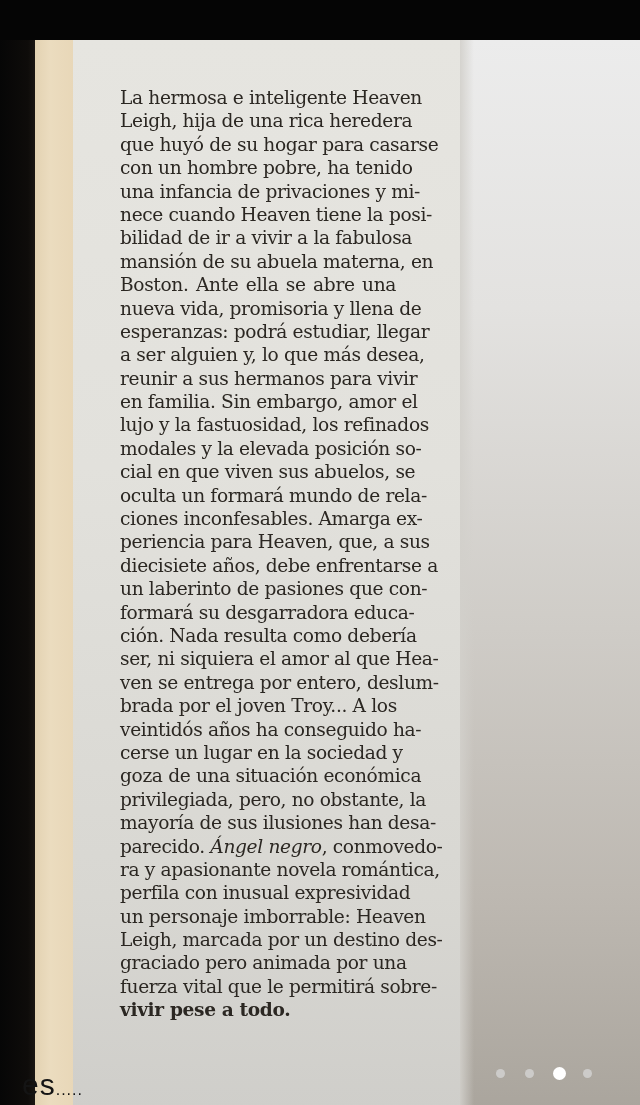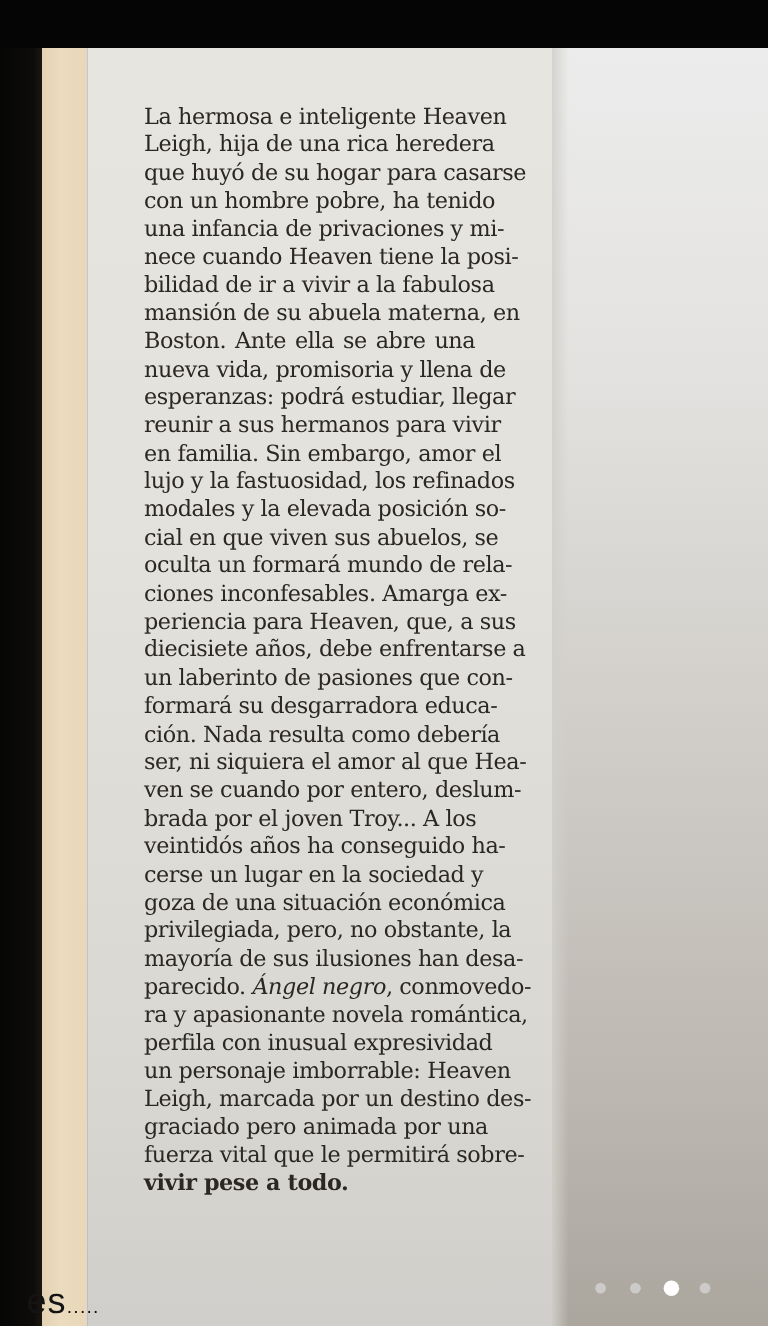--- a/index.html
+++ b/index.html
@@ -133,34 +133,35 @@
       <span class="line">Leigh, hija de una rica heredera</span>
       <span class="line">que huyó de su hogar para casarse</span>
       <span class="line">con un hombre pobre, ha tenido</span>
       <span class="line">una infancia de privaciones y mi-</span>
       <span class="line">nece cuando Heaven tiene la posi-</span>
       <span class="line">bilidad de ir a vivir a la fabulosa</span>
       <span class="line">mansión de su abuela materna, en</span>
       <span class="line">Boston. Ante ella se abre una</span>
       <span class="line">nueva vida, promisoria y llena de</span>
       <span class="line">esperanzas: podrá estudiar, llegar</span>
+      <span class="line">a ser alguien y, lo que más desea,</span>
       <span class="line">reunir a sus hermanos para vivir</span>
       <span class="line">en familia. Sin embargo, amor el</span>
       <span class="line">lujo y la fastuosidad, los refinados</span>
       <span class="line">modales y la elevada posición so-</span>
       <span class="line">cial en que viven sus abuelos, se</span>
       <span class="line">oculta un formará mundo de rela-</span>
       <span class="line">ciones inconfesables. Amarga ex-</span>
       <span class="line">periencia para Heaven, que, a sus</span>
       <span class="line">diecisiete años, debe enfrentarse a</span>
       <span class="line">un laberinto de pasiones que con-</span>
       <span class="line">formará su desgarradora educa-</span>
       <span class="line">ción. Nada resulta como debería</span>
       <span class="line">ser, ni siquiera el amor al que Hea-</span>
-      <span class="line">ven se cuando por entero, deslum-</span>
+      <span class="line">ven se entrega por entero, deslum-</span>
       <span class="line">brada por el joven Troy... A los</span>
       <span class="line">veintidós años ha conseguido ha-</span>
       <span class="line">cerse un lugar en la sociedad y</span>
       <span class="line">goza de una situación económica</span>
       <span class="line">privilegiada, pero, no obstante, la</span>
       <span class="line">mayoría de sus ilusiones han desa-</span>
       <span class="line"><span>parecido. </span><em>Ángel negro</em><span>, conmovedo-</span></span>
       <span class="line">ra y apasionante novela romántica,</span>
       <span class="line">perfila con inusual expresividad</span>
       <span class="line">un personaje imborrable: Heaven</span>

